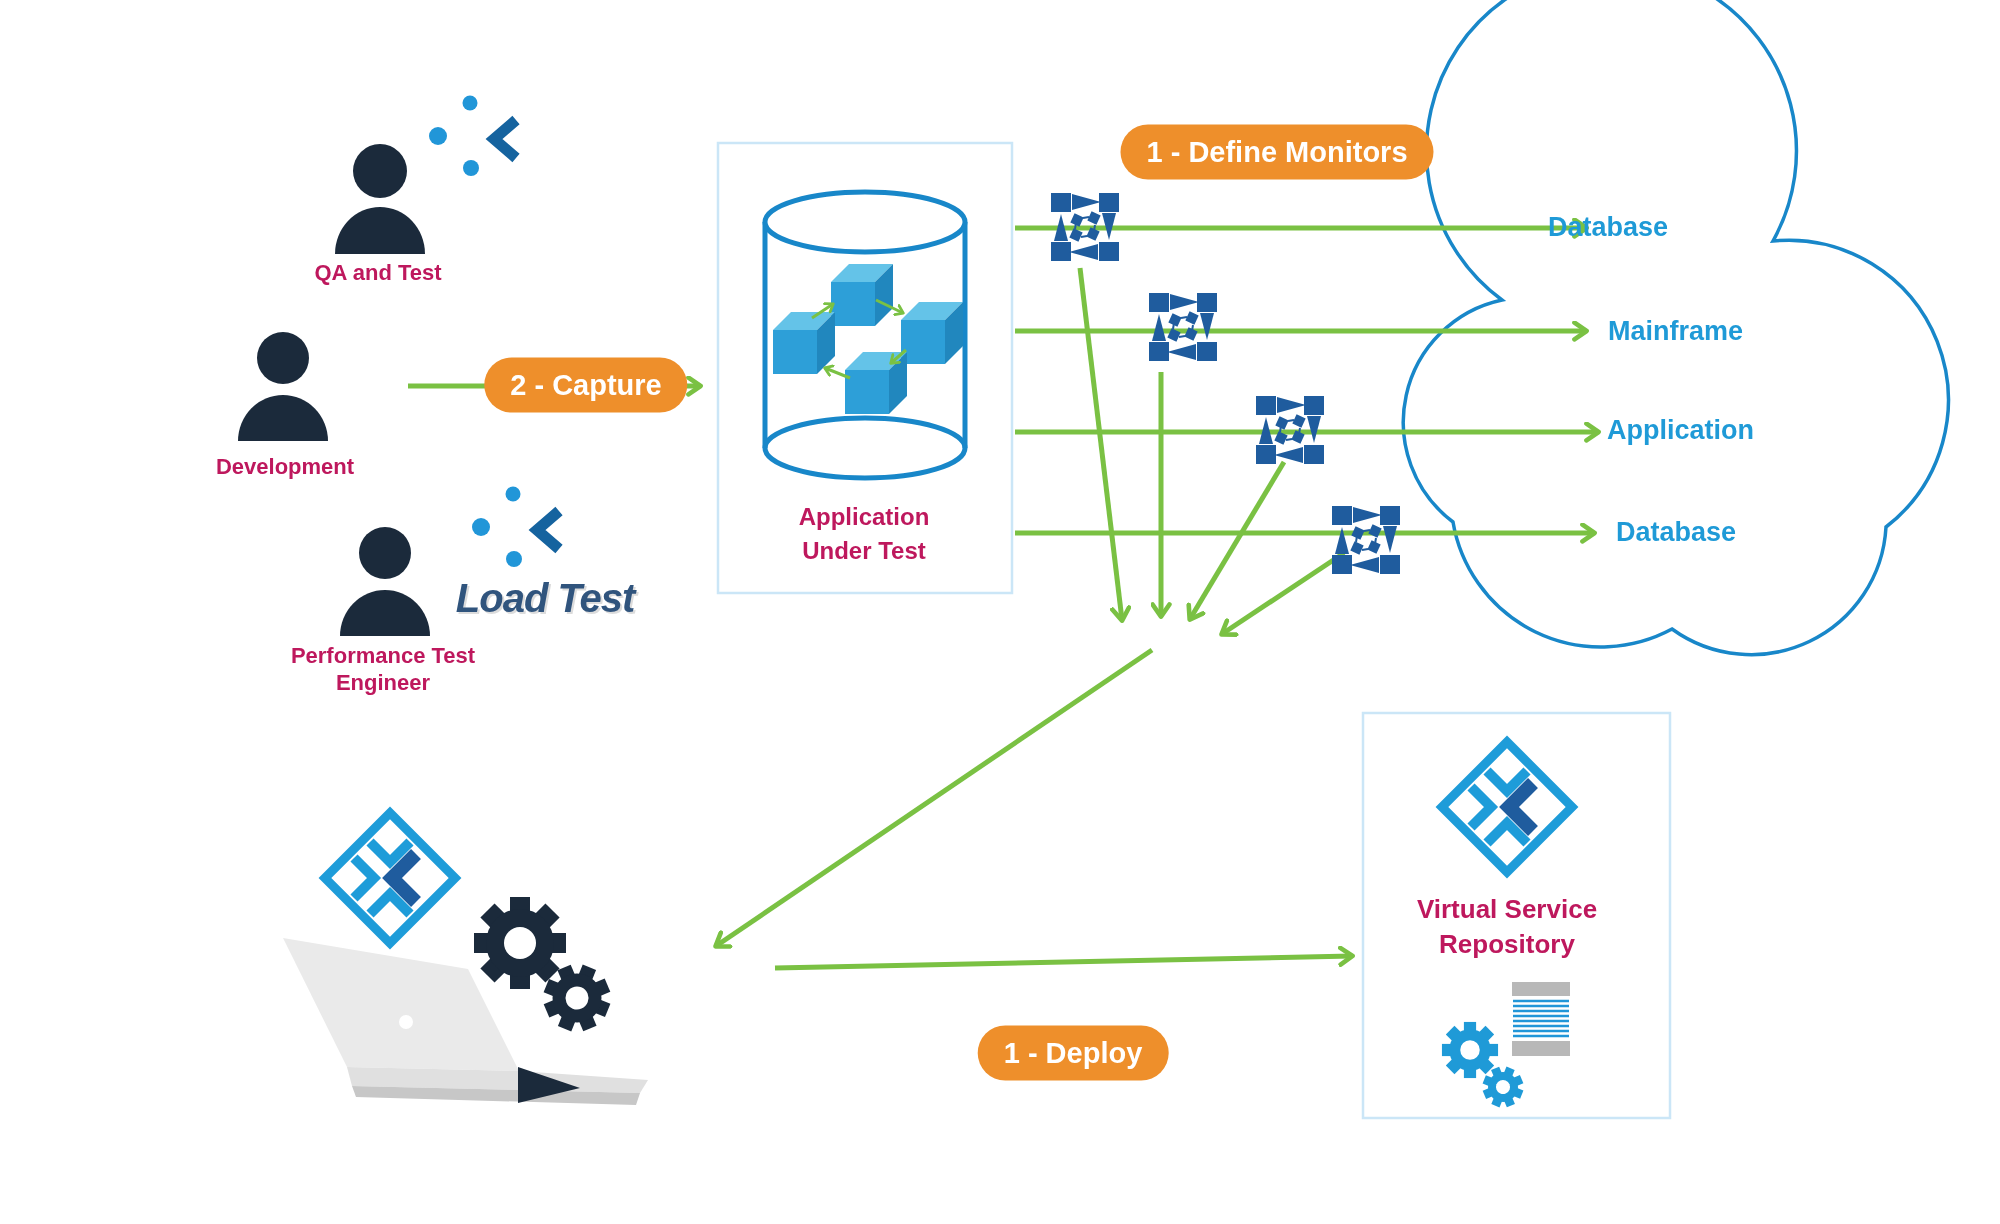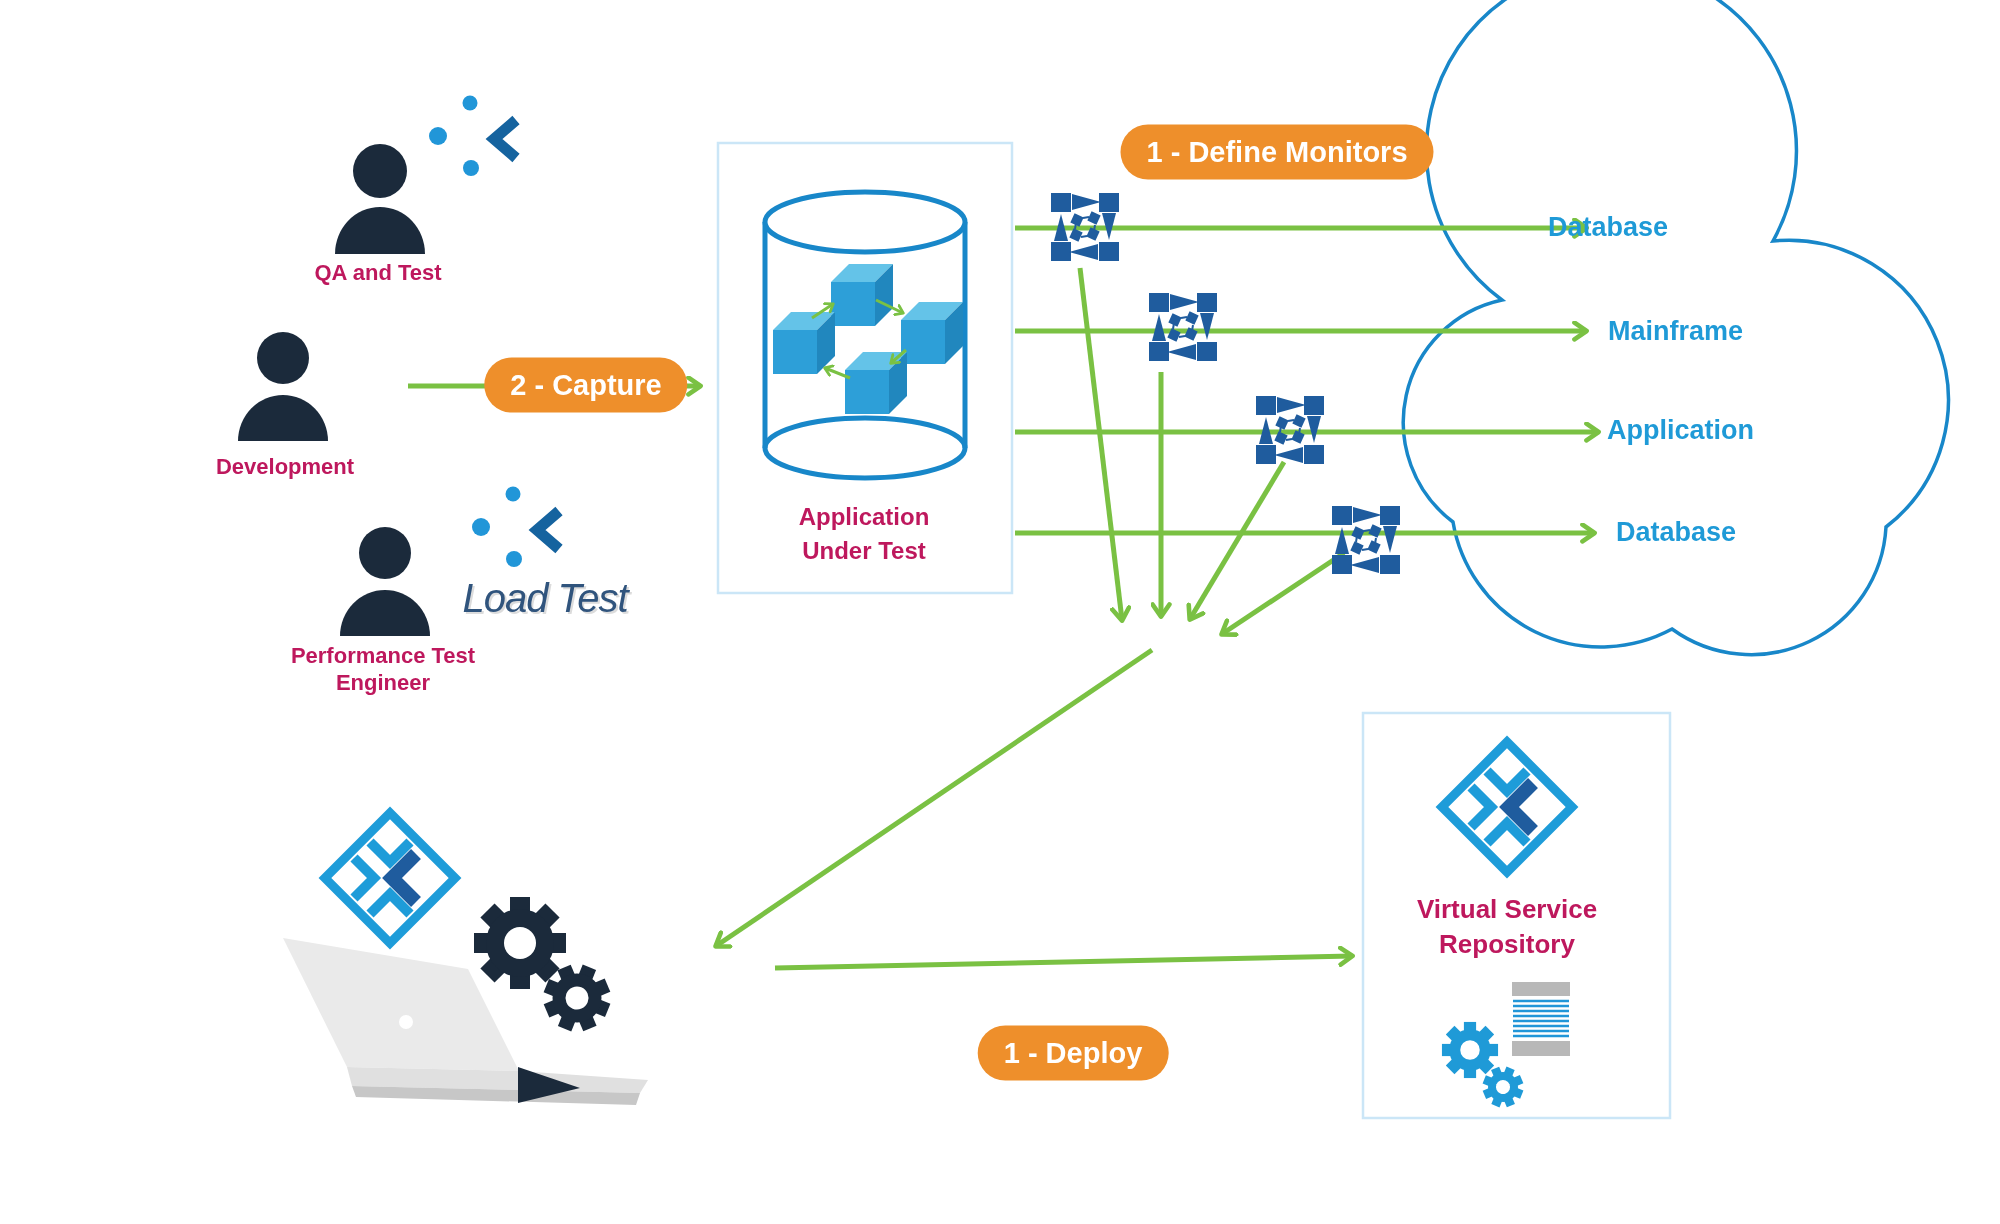--- a/index.html
+++ b/index.html
@@ -23,21 +23,21 @@
     position:absolute;transform:translateY(-50%);
     color:#1F9AD7;font-weight:700;font-size:27px;white-space:nowrap;
   }
   .badge{
     position:absolute;transform:translate(-50%,-50%);
     background:#EE8F2B;color:#ffffff;font-weight:700;font-size:29px;
     padding:11px 26px;border-radius:34px;white-space:nowrap;
   }
   .loadtest{
     position:absolute;transform:translate(-50%,-50%);
-    color:#30547D;font-weight:400;font-style:italic;font-size:40px;
+    color:#30547D;font-weight:700;font-style:italic;font-size:40px;
     letter-spacing:-1px;white-space:nowrap;
     text-shadow:2px 2px 0 #dcdcdc;
   }
 </style>
 </head>
 <body>
 
 <div class="canvas">
 
   <svg class="layer" width="2000" height="1224" viewBox="0 0 2000 1224">

